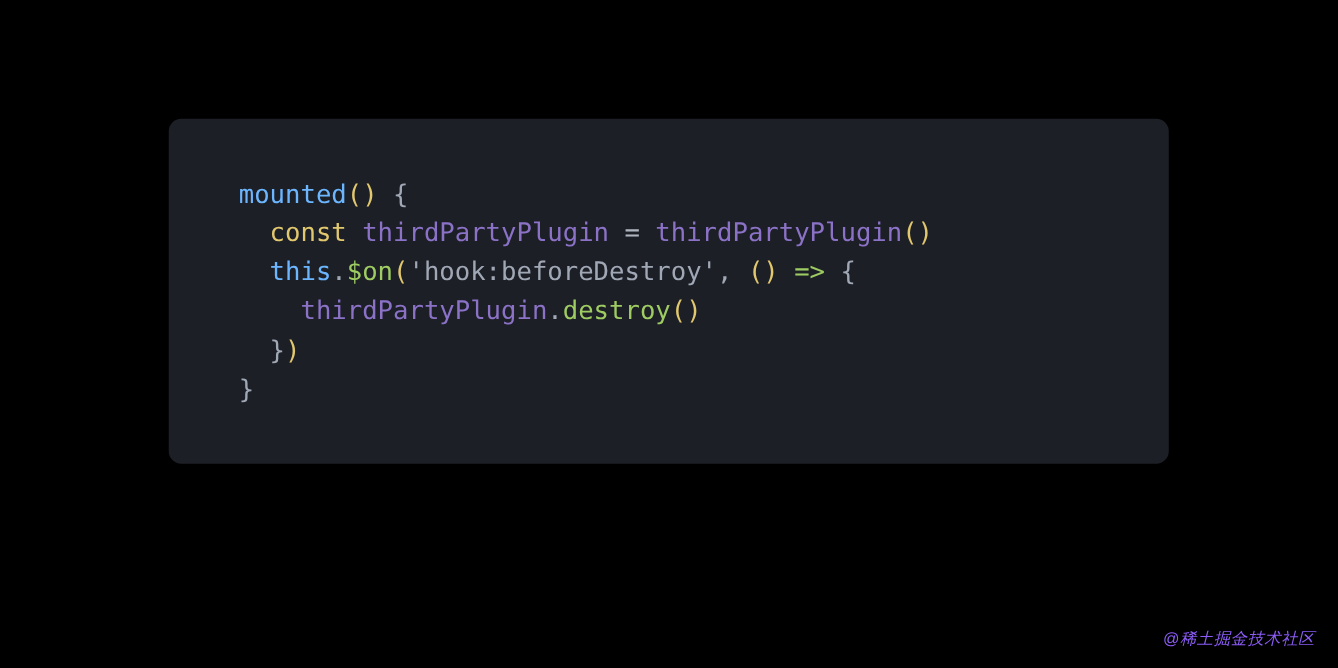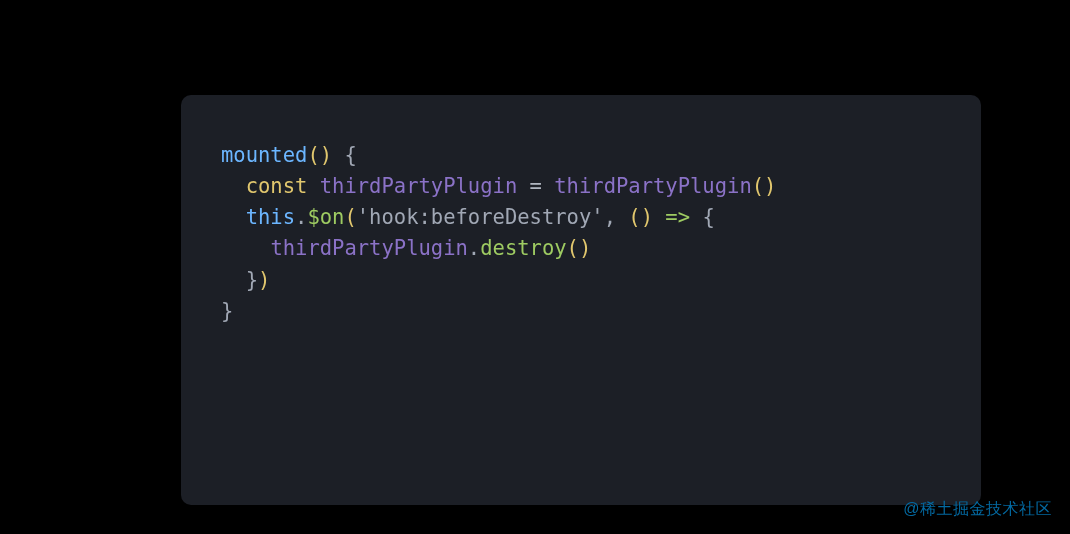--- a/index.html
+++ b/index.html
@@ -13,25 +13,24 @@
       background: #000000;
       font-family: 'Menlo', 'Monaco', 'Consolas', monospace;
       position: relative;
       overflow: hidden;
     }
     .code-container {
       position: absolute;
       left: 135px;
       top: 95px;
       width: 800px;
-      height: 410px;
+      height: 276px;
       background: #1c1f26;
       border-radius: 10px;
-      padding: 45px 40px;
-      margin-left: 46px;
+      padding: 45px 56px;
     }
     pre {
       font-family: 'Menlo', 'Monaco', 'Consolas', monospace;
       font-size: 20.5px;
       line-height: 1.52;
       white-space: pre;
       font-weight: 500;
     }
     .c-fn { color: #6cb6ff; }
     .c-paren { color: #e1c76e; }
@@ -41,25 +40,26 @@
     .c-op { color: #b0b6c0; }
     .c-this { color: #6cb6ff; }
     .c-dot { color: #a1a8b5; }
     .c-method { color: #9ecb62; }
     .c-str { color: #a1a8b5; }
     .c-arrow { color: #9ecb62; }
     .watermark {
       position: absolute;
       right: 18px;
       bottom: 14px;
-      color: #0369a1;
+      color: #8b5cf6;
       font-family: -apple-system, Arial, sans-serif;
-      font-size: 16px;
+      font-size: 13px;
       font-weight: 400;
       letter-spacing: 0.5px;
+      font-style: italic;
     }
   </style>
 </head>
 <body>
 
 <div class="code-container">
 <pre><span class="c-fn">mounted</span><span class="c-paren">()</span><span class="c-brace"> {</span>
 <span class="c-brace">  </span><span class="c-kw">const</span><span> </span><span class="c-var">thirdPartyPlugin</span><span> </span><span class="c-op">=</span><span> </span><span class="c-var">thirdPartyPlugin</span><span class="c-paren">()</span>
 <span class="c-brace">  </span><span class="c-this">this</span><span class="c-dot">.</span><span class="c-method">$on</span><span class="c-paren">(</span><span class="c-str">'hook:beforeDestroy'</span><span class="c-brace">, </span><span class="c-paren">()</span><span> </span><span class="c-arrow">=&gt;</span><span> </span><span class="c-brace">{</span>
 <span class="c-brace">    </span><span class="c-var">thirdPartyPlugin</span><span class="c-dot">.</span><span class="c-method">destroy</span><span class="c-paren">()</span>

